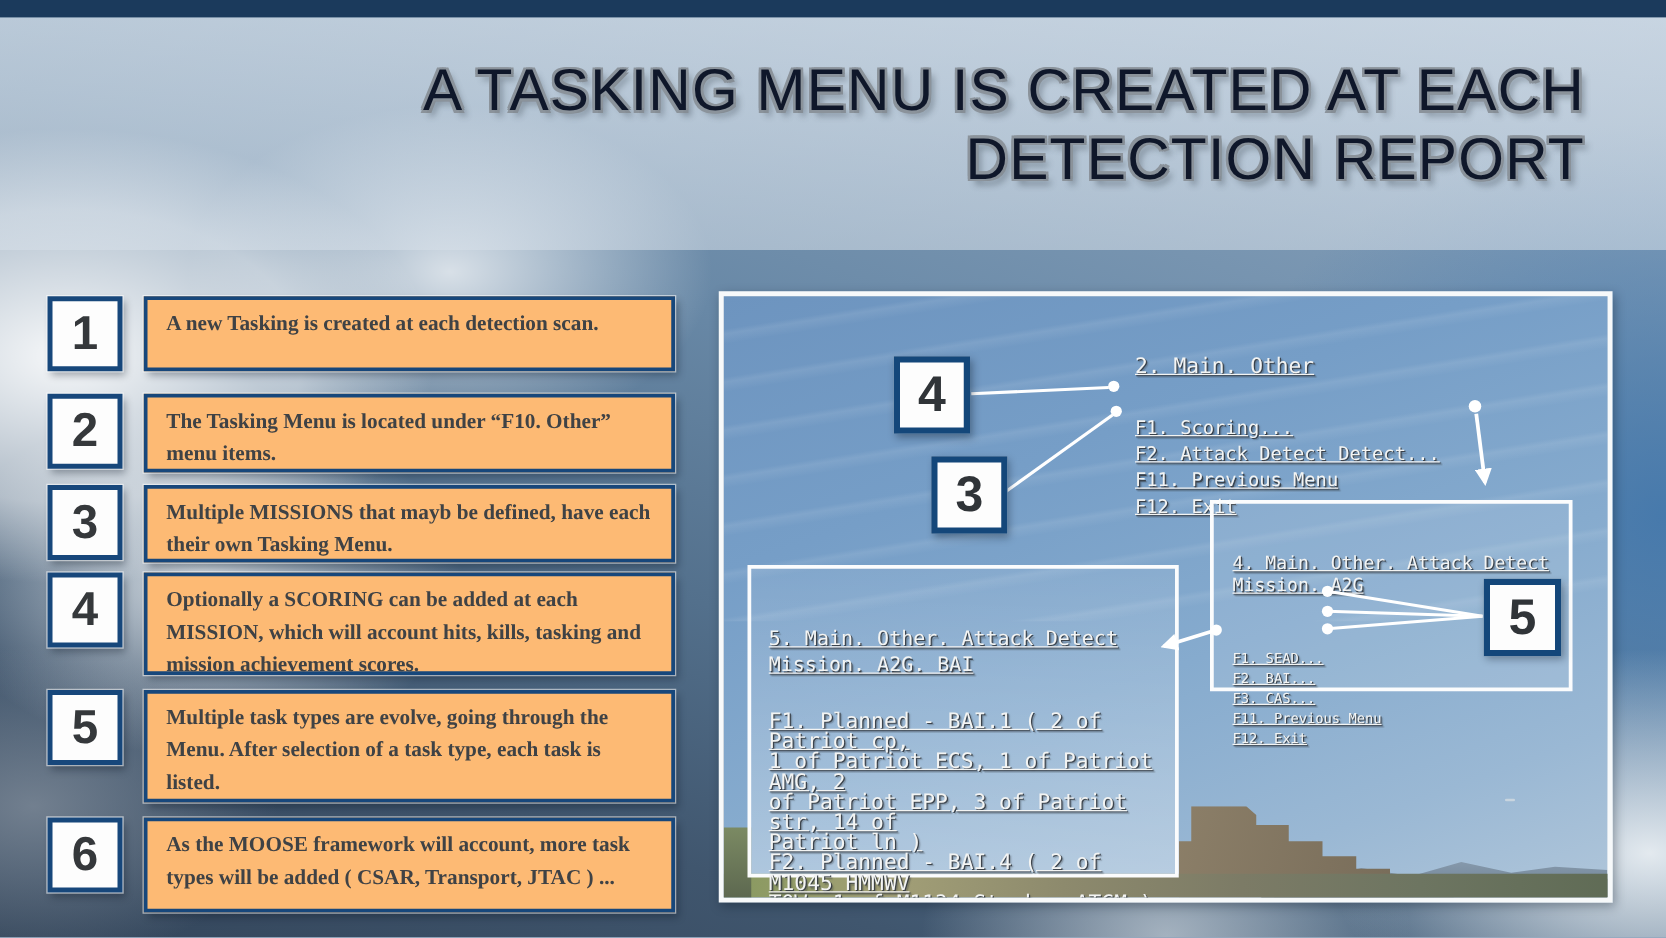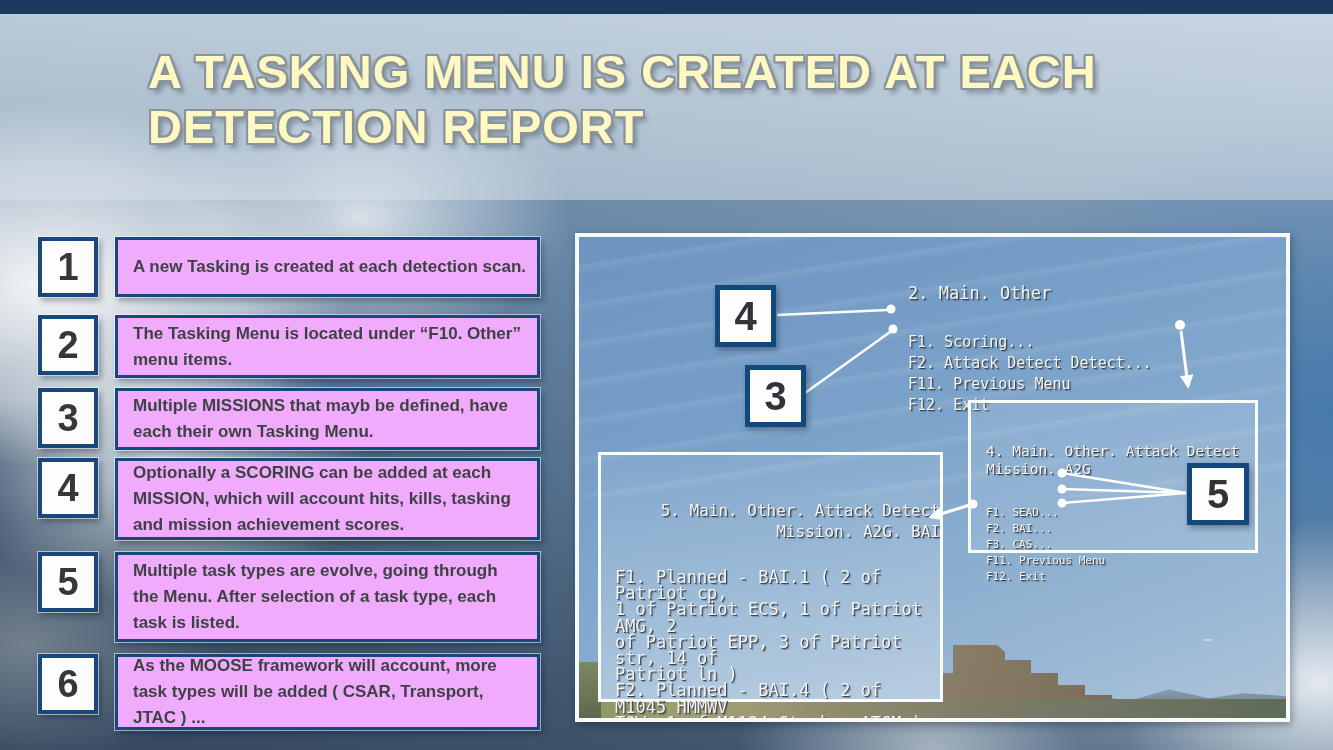--- a/index.html
+++ b/index.html
@@ -14,35 +14,35 @@
       radial-gradient(260px 170px at 2% 86%, rgba(120,133,148,.9) 0%, rgba(120,133,148,0) 75%),
       radial-gradient(300px 190px at 27% 29%, rgba(255,255,255,.75) 0%, rgba(255,255,255,0) 70%),
       radial-gradient(380px 240px at 99% 91%, rgba(235,240,244,.95) 0%, rgba(235,240,244,0) 68%),
       radial-gradient(280px 200px at 70% 100%, rgba(205,214,222,.7) 0%, rgba(205,214,222,0) 70%),
       radial-gradient(500px 420px at 100% 55%, rgba(64,118,172,.85) 0%, rgba(64,118,172,0) 75%),
       linear-gradient(198deg,#93abc3 0%, #7d99b4 22%, #6888a6 42%, #53708c 62%, #40566e 80%, #33455a 100%);}
   .top-strip{position:absolute;left:0;top:0;width:1333px;height:14px;background:#1b3a5c;}
   .title-band{position:absolute;left:0;top:14px;width:1333px;height:186px;
     background:linear-gradient(180deg,rgba(233,239,245,.62),rgba(215,224,233,.55));}
   .slide-title{position:absolute;left:148px;top:44px;margin:0;width:1120px;
-    font-size:47px;line-height:55px;font-weight:bold;letter-spacing:1px;color:#fef9c3;
+    font-size:47px;line-height:55px;font-weight:normal;letter-spacing:1px;color:#0f172a;
     white-space:pre-line;
     text-shadow:-2px -2px 0 #8b939b,2px -2px 0 #8b939b,-2px 2px 0 #8b939b,2px 2px 0 #868e96,
                  0 -2px 0 #8b939b,0 2px 0 #868e96,-2px 0 0 #8b939b,2px 0 0 #868e96,
-                 4px 5px 5px rgba(60,70,82,.45);}
+                 4px 5px 5px rgba(60,70,82,.45);text-align:right;}
 
   
   .step{position:absolute;left:0;width:560px;}
   .numbox{position:absolute;left:38px;top:0;width:52px;height:52px;background:#fdfdfd;
     border:4px solid #17477b;box-shadow:0 0 0 1px rgba(255,255,255,.55),3px 4px 6px rgba(10,20,35,.35);
     display:flex;align-items:center;justify-content:center;
     font-size:38px;font-weight:bold;color:#35383b;}
-  .textbox{position:absolute;left:115px;top:0;width:419px;background:#f0abfc;
+  .textbox{position:absolute;left:115px;top:0;width:419px;background:#fdba74;
     border:3px solid #17477b;box-shadow:0 0 0 1px rgba(255,255,255,.55),3px 4px 6px rgba(10,20,35,.35);
-    display:flex;align-items:center;}
+    display:flex;align-items:flex-start;font-family:Liberation Serif, serif;}
   .textbox p{margin:0;padding:6px 10px 6px 15px;font-size:17px;line-height:26px;font-weight:bold;color:#3f4245;}
 
   
   .panel{position:absolute;left:575px;top:233px;width:707px;height:481px;border:4px solid #f7f9fa;
     box-shadow:2px 3px 8px rgba(10,20,35,.35);overflow:hidden;
     background:linear-gradient(160deg,#6d94bf 0%, #769ec7 30%, #86abce 58%, #9ab8d4 82%, #b0c6da 100%);}
   .wisp{position:absolute;left:0;top:0;width:707px;height:260px;opacity:.25;
     background:repeating-linear-gradient(171deg,rgba(255,255,255,0) 0 26px,rgba(255,255,255,.35) 30px,rgba(255,255,255,0) 38px);}
   .mountains{position:absolute;left:440px;top:443px;width:267px;height:38px;
     background:linear-gradient(180deg,#8fa2b4,#75889b 70%,#5d7083);
@@ -52,32 +52,32 @@
   .ground{position:absolute;left:0;top:462px;width:715px;height:19px;
     background:linear-gradient(90deg,#87995e 0%,#a3a077 18%,#8d8a6d 38%,#7c7b66 58%,#6d7561 78%,#5f6b55 100%);}
   .leftslope{position:absolute;left:0;top:425px;width:22px;height:56px;
     background:linear-gradient(180deg,#7b8a63,#5d6850);}
   .ziggurat{position:absolute;left:0;top:0;width:707px;height:481px;
     background:linear-gradient(105deg,#a79a81 20%,#8d8069 55%,#6f6453 90%);
     clip-path:polygon(364px 481px,364px 436px,374px 436px,374px 408px,418px 408px,426px 415px,426px 423px,452px 423px,452px 436px,479px 436px,479px 448px,506px 448px,506px 458px,533px 458px,533px 468px,560px 468px,560px 476px,584px 476px,584px 481px);}
   .aircraft{position:absolute;left:625px;top:402px;width:8px;height:2px;border-radius:2px;background:#d7dde1;opacity:.75;}
 
   .gametext{font-family:"DejaVu Sans Mono",monospace;color:#f3f4f3;white-space:pre-line;
-    text-shadow:1px 1px 0 rgba(52,58,64,.9),2px 2px 1px rgba(52,58,64,.35);}
+    text-shadow:1px 1px 0 rgba(52,58,64,.9),2px 2px 1px rgba(52,58,64,.35);text-decoration:underline;}
   .menu-root{position:absolute;left:329px;top:26px;}
   .menu-root .m-title{font-size:17px;line-height:22px;margin:0 0 9px 0;}
   .menu-root .m-items{font-size:15px;line-height:21px;margin:0;}
 
   .menu-box{position:absolute;border:3px solid #fbfcfd;box-sizing:border-box;}
   .menu-a2g{left:389px;top:163px;width:290px;height:153px;background:rgba(255,255,255,.10);}
-  .menu-a2g .m-title{font-size:14.5px;line-height:18px;margin:20px 0 2px 15px;}
+  .menu-a2g .m-title{font-size:14.5px;line-height:18px;margin:20px 0 16px 15px;}
   .menu-a2g .m-items{font-size:11px;line-height:16px;margin:6px 0 0 15px;}
   .menu-bai{left:19px;top:215px;width:345px;height:250px;
     background:linear-gradient(180deg,rgba(255,255,255,.08),rgba(255,255,255,.30));}
-  .menu-bai .m-title{font-size:16px;line-height:21px;margin:26px 0 0 14px;text-align:right;}
+  .menu-bai .m-title{font-size:16px;line-height:21px;margin:26px 0 0 14px;}
   .menu-bai .m-items{font-size:17px;line-height:16.2px;margin:8px 0 0 14px;}
 
   .connectors{position:absolute;left:0;top:0;width:707px;height:481px;pointer-events:none;}
 
   .callout{position:absolute;background:#fdfdfd;border:5px solid #14477a;
     box-shadow:2px 3px 6px rgba(10,20,35,.35);display:flex;align-items:center;justify-content:center;
     font-size:40px;font-weight:bold;color:#303438;}
   .co4{left:136px;top:48px;width:51px;height:52px;}
   .co3{left:166px;top:128px;width:51px;height:52px;}
   .co5{left:608px;top:226px;width:52px;height:52px;}

